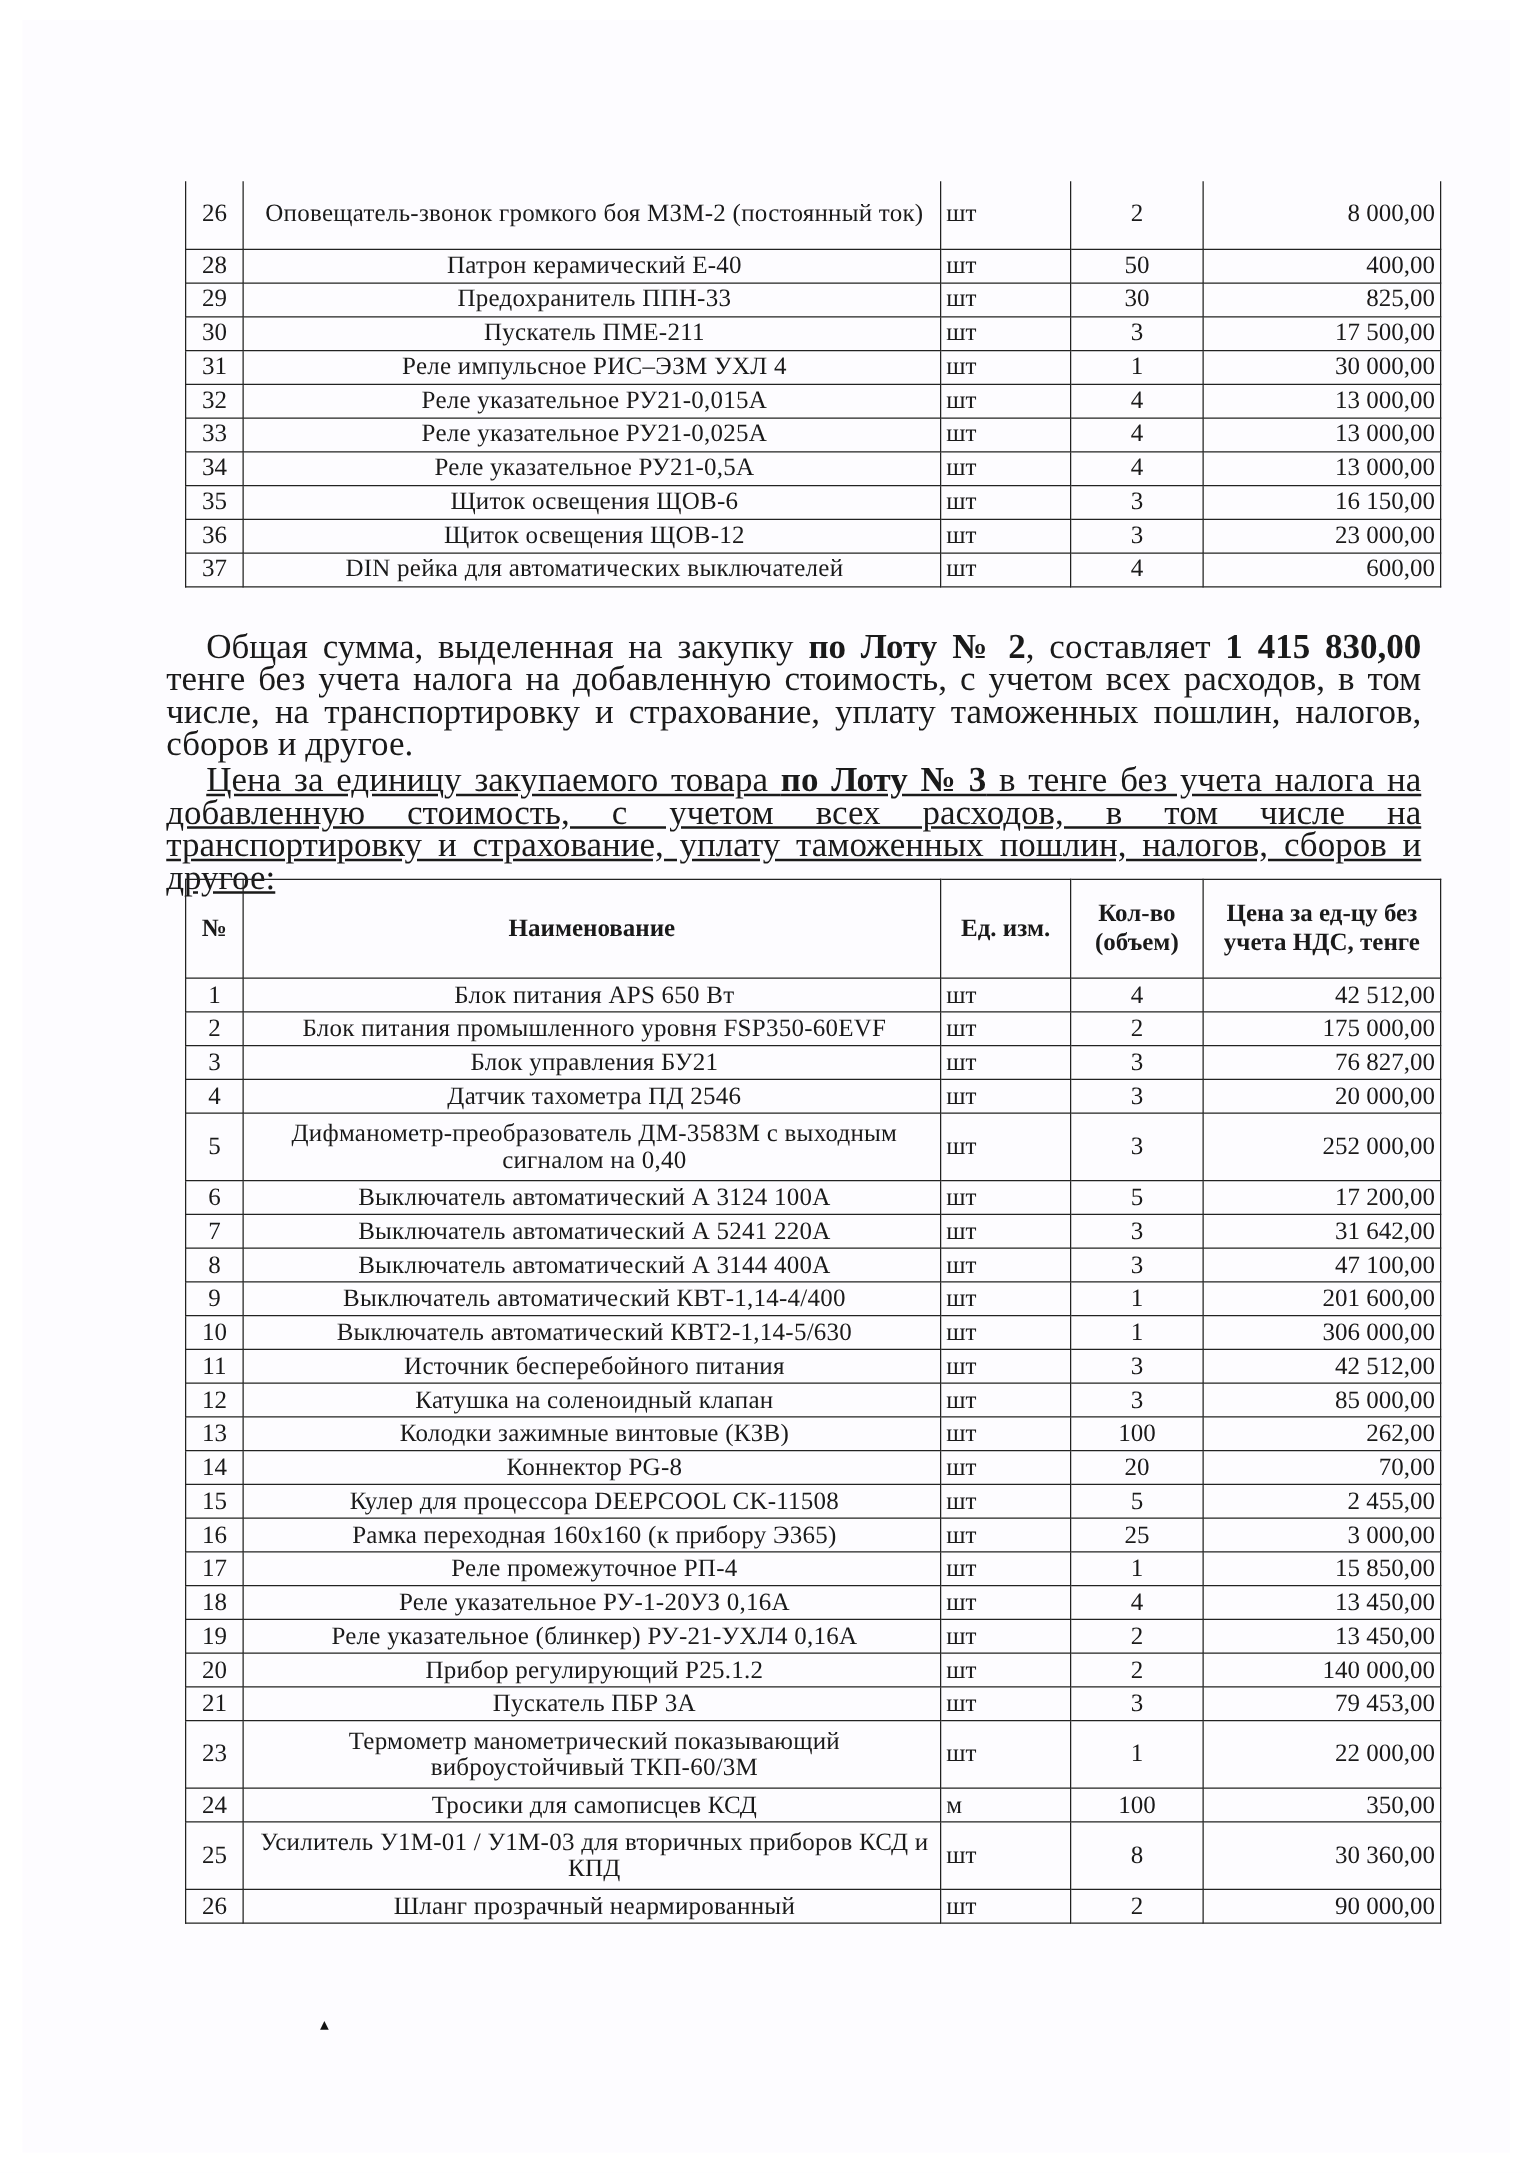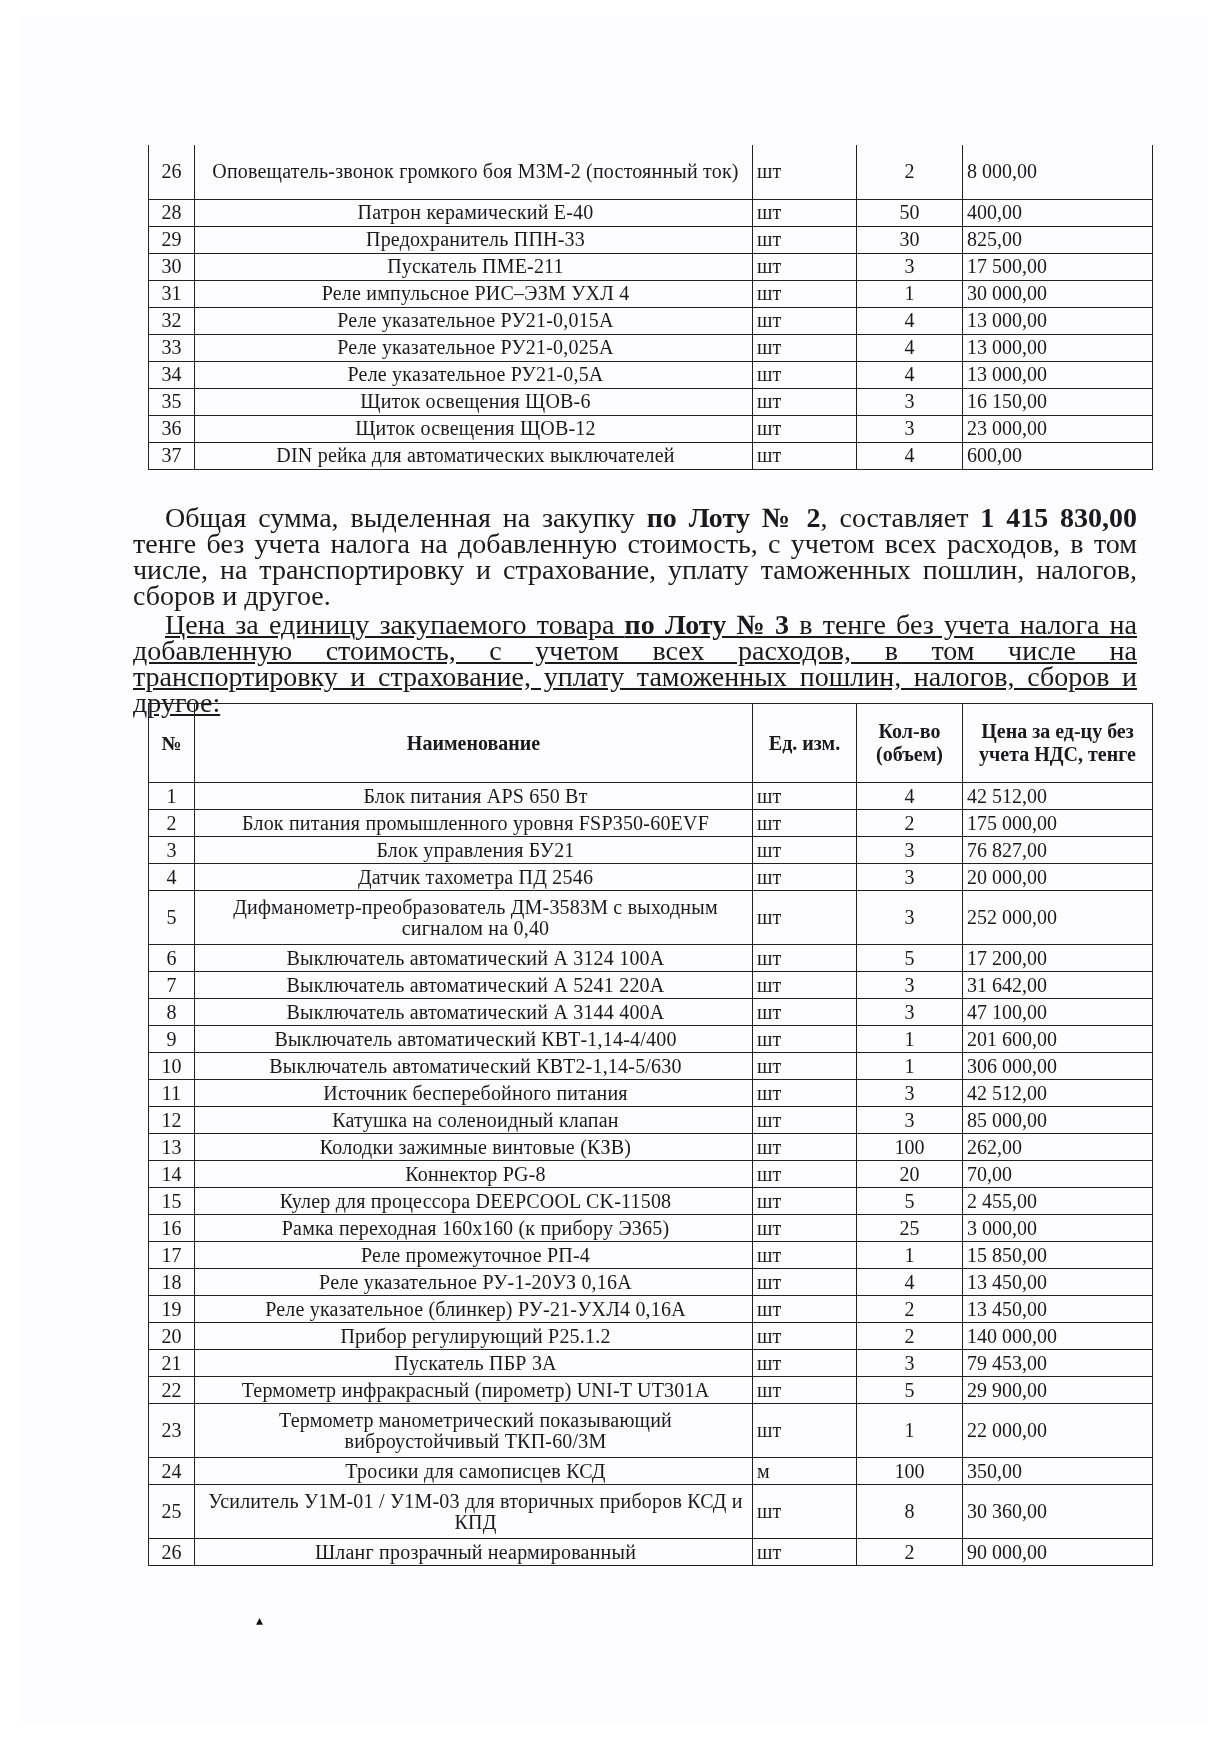--- a/index.html
+++ b/index.html
@@ -23,21 +23,21 @@
     border: 1.5px solid #222;
     padding: 0 4px;
     line-height: 21px;
     vertical-align: middle;
     overflow: hidden;
   }
   table.items td.num { text-align: center; width: 34px; }
   table.items td.name { text-align: center; padding-left: 8px; letter-spacing: 0.2px; }
   table.items td.unit { }
   table.items td.qty { text-align: center; }
-  table.items td.price { }
+  table.items td.price { text-align: right; }
   table.items tr { height: 27px; }
   table.items tr.tall { height: 54px; }
   table.items th {
     font-weight: bold; text-align: center; font-size: 20px; line-height: 23px;
     height: 78px;
   }
   #t1 { top: 145px; }
   #t1 tr:first-child td { border-top: none; }
   #t2 { top: 703px; }
   col.c-num { width: 46px; }
@@ -321,27 +321,20 @@
         <td class="qty">2</td>
         <td class="price">140 000,00</td>
       </tr>
       <tr>
         <td class="num">21</td>
         <td class="name">Пускатель ПБР 3А</td>
         <td class="unit">шт</td>
         <td class="qty">3</td>
         <td class="price">79 453,00</td>
       </tr>
-      <tr>
-        <td class="num">22</td>
-        <td class="name">Термометр инфракрасный (пирометр) UNI-T UT301A</td>
-        <td class="unit">шт</td>
-        <td class="qty">5</td>
-        <td class="price">29 900,00</td>
-      </tr>
       <tr class="tall">
         <td class="num">23</td>
         <td class="name">Термометр манометрический показывающий виброустойчивый ТКП-60/3М</td>
         <td class="unit">шт</td>
         <td class="qty">1</td>
         <td class="price">22 000,00</td>
       </tr>
       <tr>
         <td class="num">24</td>
         <td class="name">Тросики для самописцев КСД</td>

